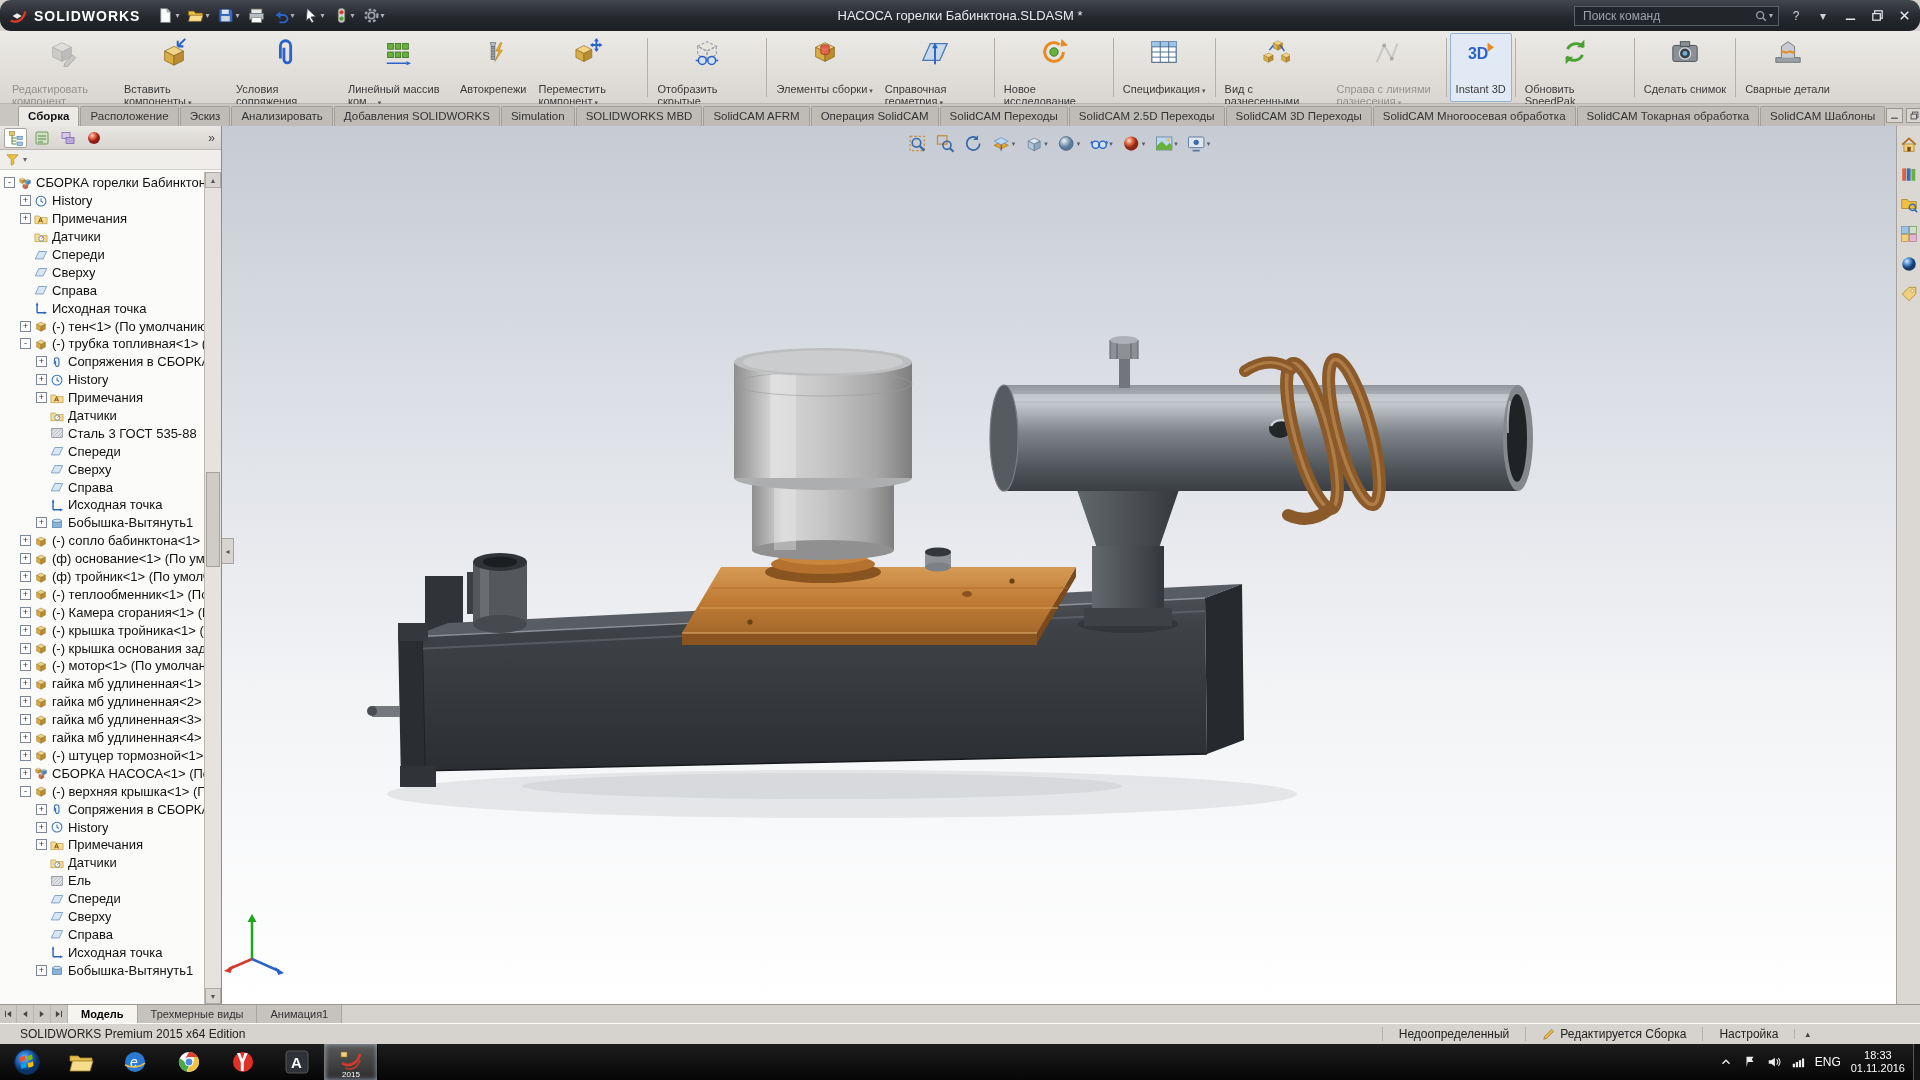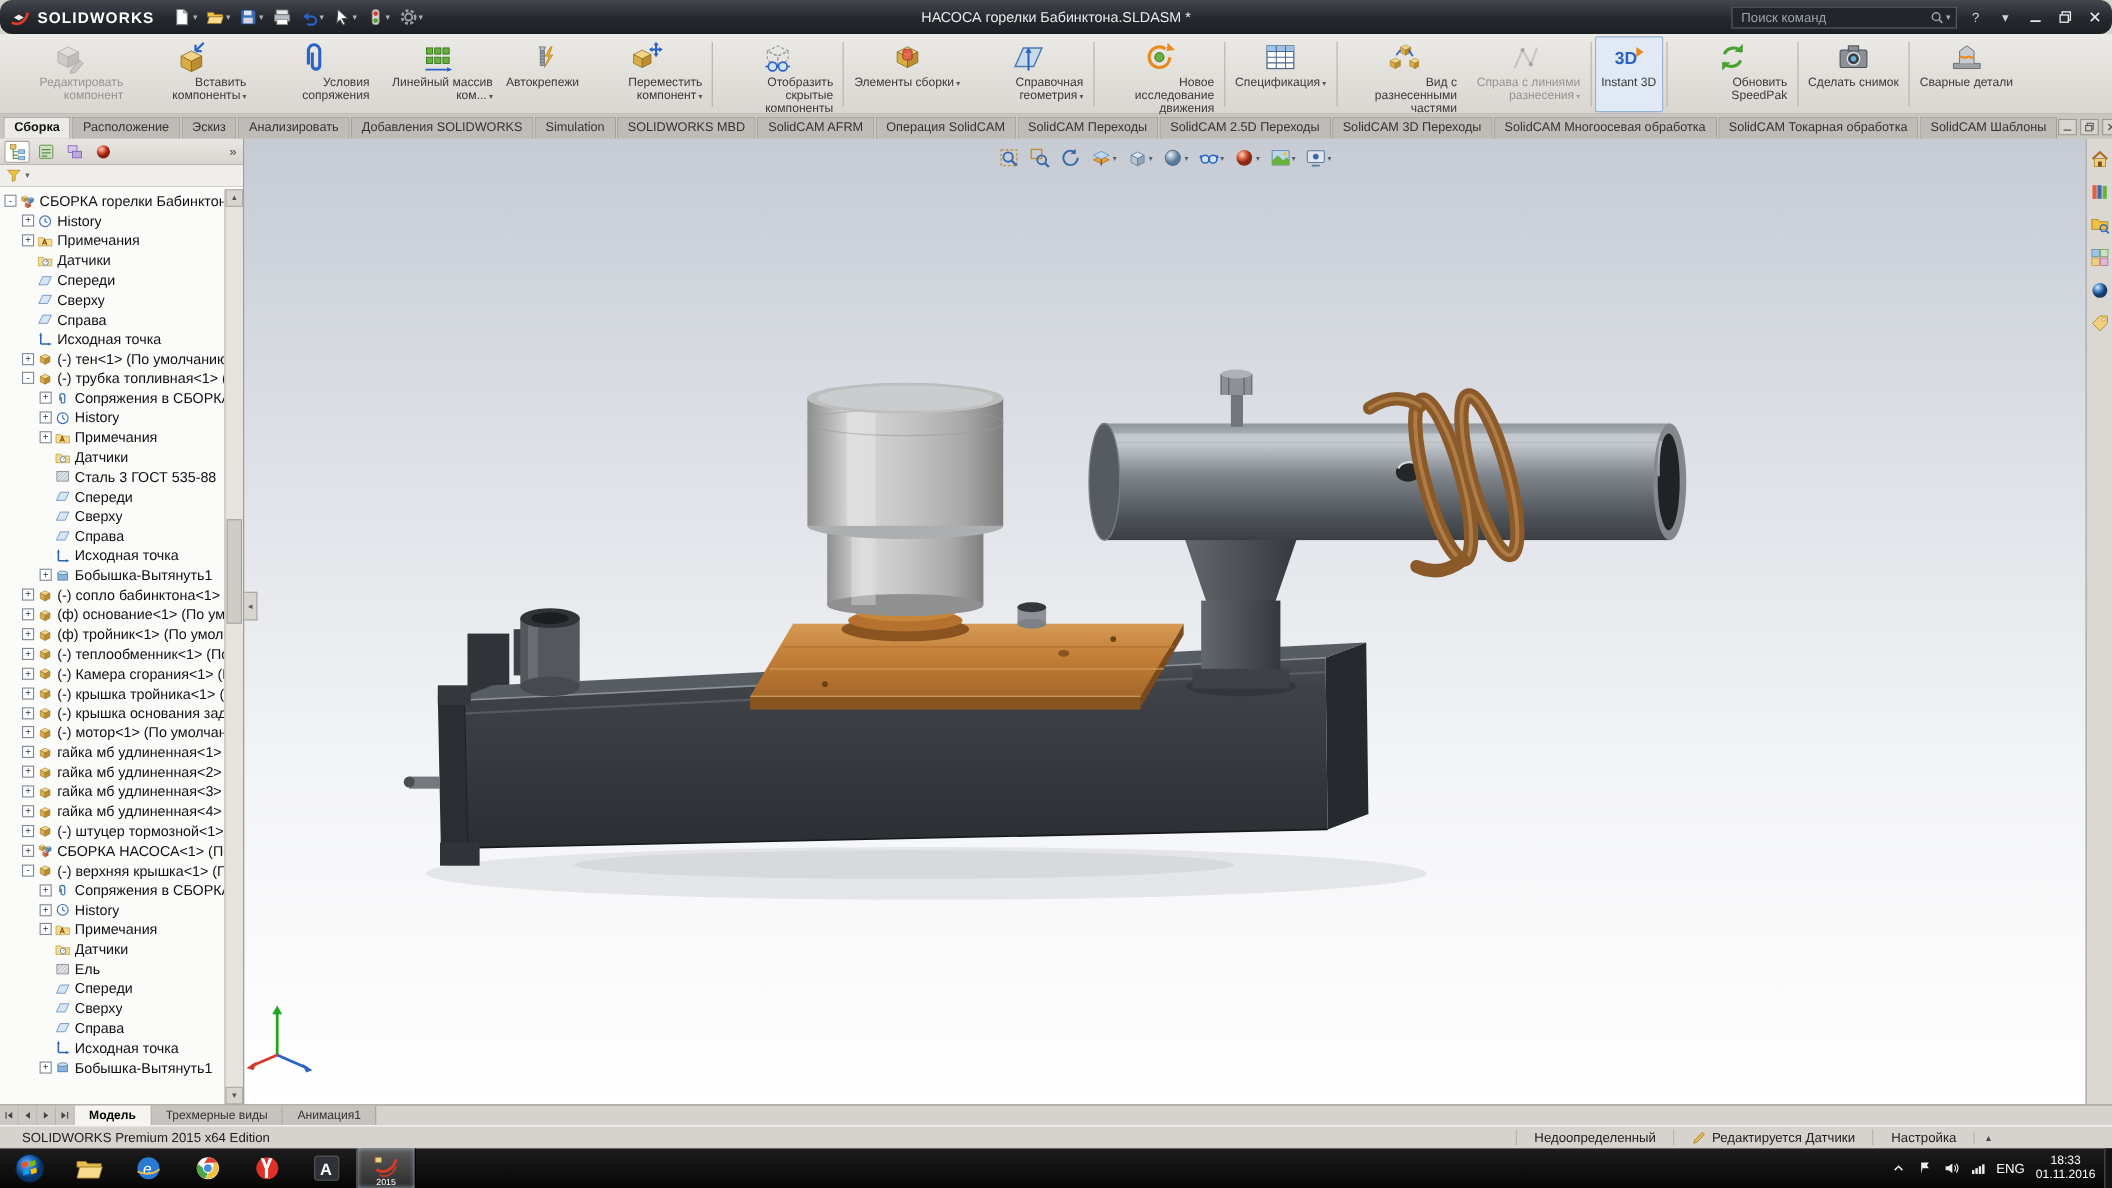--- a/index.html
+++ b/index.html
@@ -21,28 +21,28 @@
 .searchbox{width:205px;height:20px;background:#22262b;border:1px solid #5a6068;display:flex;align-items:center;padding:0 5px 0 8px;font-size:12px;color:#9aa1a8;}
 .searchbox .ph{flex:1;}
 .sicn{width:14px;height:14px;display:inline-block;}
 .tb-btn{min-width:20px;height:20px;display:flex;align-items:center;justify-content:center;font-size:12px;color:#cfd3d8;}
 .wicn{width:15px;height:15px;display:inline-block;}
 
 
 #ribbon{position:absolute;top:31px;left:0;right:0;height:73px;background:linear-gradient(#eceae6,#d9d6d1);border-bottom:1px solid #b8b5b0;display:flex;align-items:stretch;padding:2px 2px 1px 6px;z-index:20;}
 .rbtn{display:flex;flex-direction:column;align-items:center;justify-content:flex-start;padding:3px 5px 1px;max-width:112px;border:1px solid transparent;}
 .ricon{width:30px;height:30px;flex:0 0 30px;}
-.rlabel{font-size:11px;line-height:12px;text-align:right;color:#3a3a3a;margin-top:2px;}
+.rlabel{font-size:11px;line-height:12px;text-align:left;color:#3a3a3a;margin-top:16px;}
 .rdd{font-size:7px;color:#555;margin-left:2px;}
 .rbtn.disabled{opacity:.45;filter:grayscale(1);}
 .rbtn.pressed{background:#e0e9f4;border:1px solid #93b2d6;border-radius:2px;}
 .rsep{width:1px;background:#b4b1ac;margin:5px 3px;}
 
 
-#tabrow{position:absolute;top:104px;left:0;right:0;height:22px;background:#c9c6c1;display:flex;align-items:flex-end;padding-left:3px;z-index:20;}
+#tabrow{position:absolute;top:104px;left:0;right:0;height:22px;background:#c9c6c1;display:flex;align-items:flex-end;padding-left:18px;z-index:20;}
 .tab{font-size:11.5px;padding:3px 9px 4px;color:#333;background:#bfbcb7;border:1px solid #a3a09b;border-bottom:none;margin-right:1px;border-radius:2px 2px 0 0;white-space:nowrap;}
 .tab.active{background:#eceae6;font-weight:bold;color:#111;}
 #doc-controls{margin-left:auto;display:flex;gap:3px;align-items:center;padding:0 8px 3px 0;}
 .dc-btn{width:17px;height:15px;background:#d8d5d0;border:1px solid #9a978f;display:flex;align-items:center;justify-content:center;}
 .dc-btn svg{width:11px;height:11px;}
 
 
 #left-panel{position:absolute;left:0;top:126px;width:222px;bottom:76px;background:#fbfbfa;border-right:1px solid #8e8b86;z-index:10;}
 .panel-header{height:24px;background:linear-gradient(#e9e7e3,#d8d5d0);border-bottom:1px solid #bbb8b3;display:flex;align-items:center;padding:0 4px;gap:3px;}
 .ph-tab{width:23px;height:20px;display:flex;align-items:center;justify-content:center;border:1px solid transparent;border-radius:2px;}
@@ -1175,21 +1175,21 @@
     </div>
 
   <div id="statusbar">
     <span id="sb-left">SOLIDWORKS Premium 2015 x64 Edition</span>
     <span class="sb-right">
       <span class="sb-item">Недоопределенный</span>
       <span class="sb-item">
           <span class="pencil" id="pencil-icn"><svg xmlns="http://www.w3.org/2000/svg" viewBox="0 0 16 16" width="100%" height="100%">
               <path d="M2 14l1-3.2 8-8 2.2 2.2-8 8Z" fill="#e8b84a" stroke="#8a6a20" stroke-width=".7"></path>
             </svg></span>
-          <span>Редактируется Датчики</span>
+          <span>Редактируется Сборка</span>
         </span>
       <span class="sb-item">Настройка</span>
       <span class="sb-caret">▴</span>
     </span>
   </div>
 
   <div id="taskbar">
     <div id="start">
         <svg xmlns="http://www.w3.org/2000/svg" viewBox="0 0 30 30" width="100%" height="100%">
           <defs>

